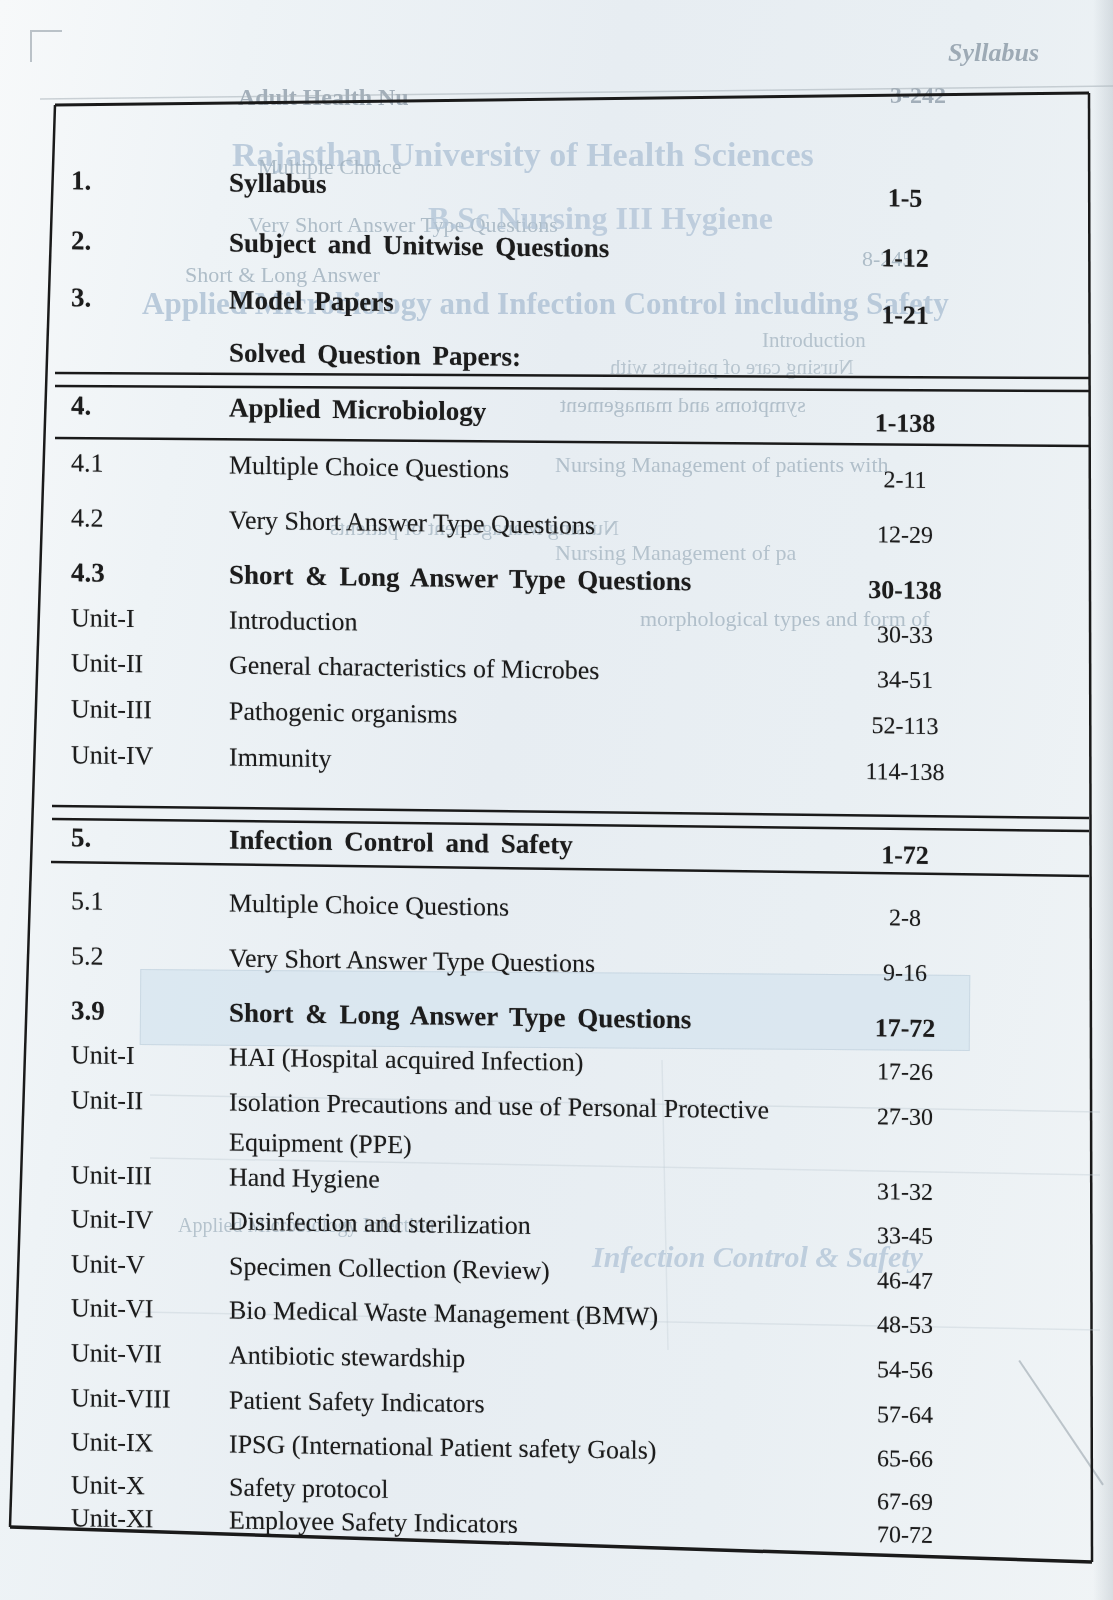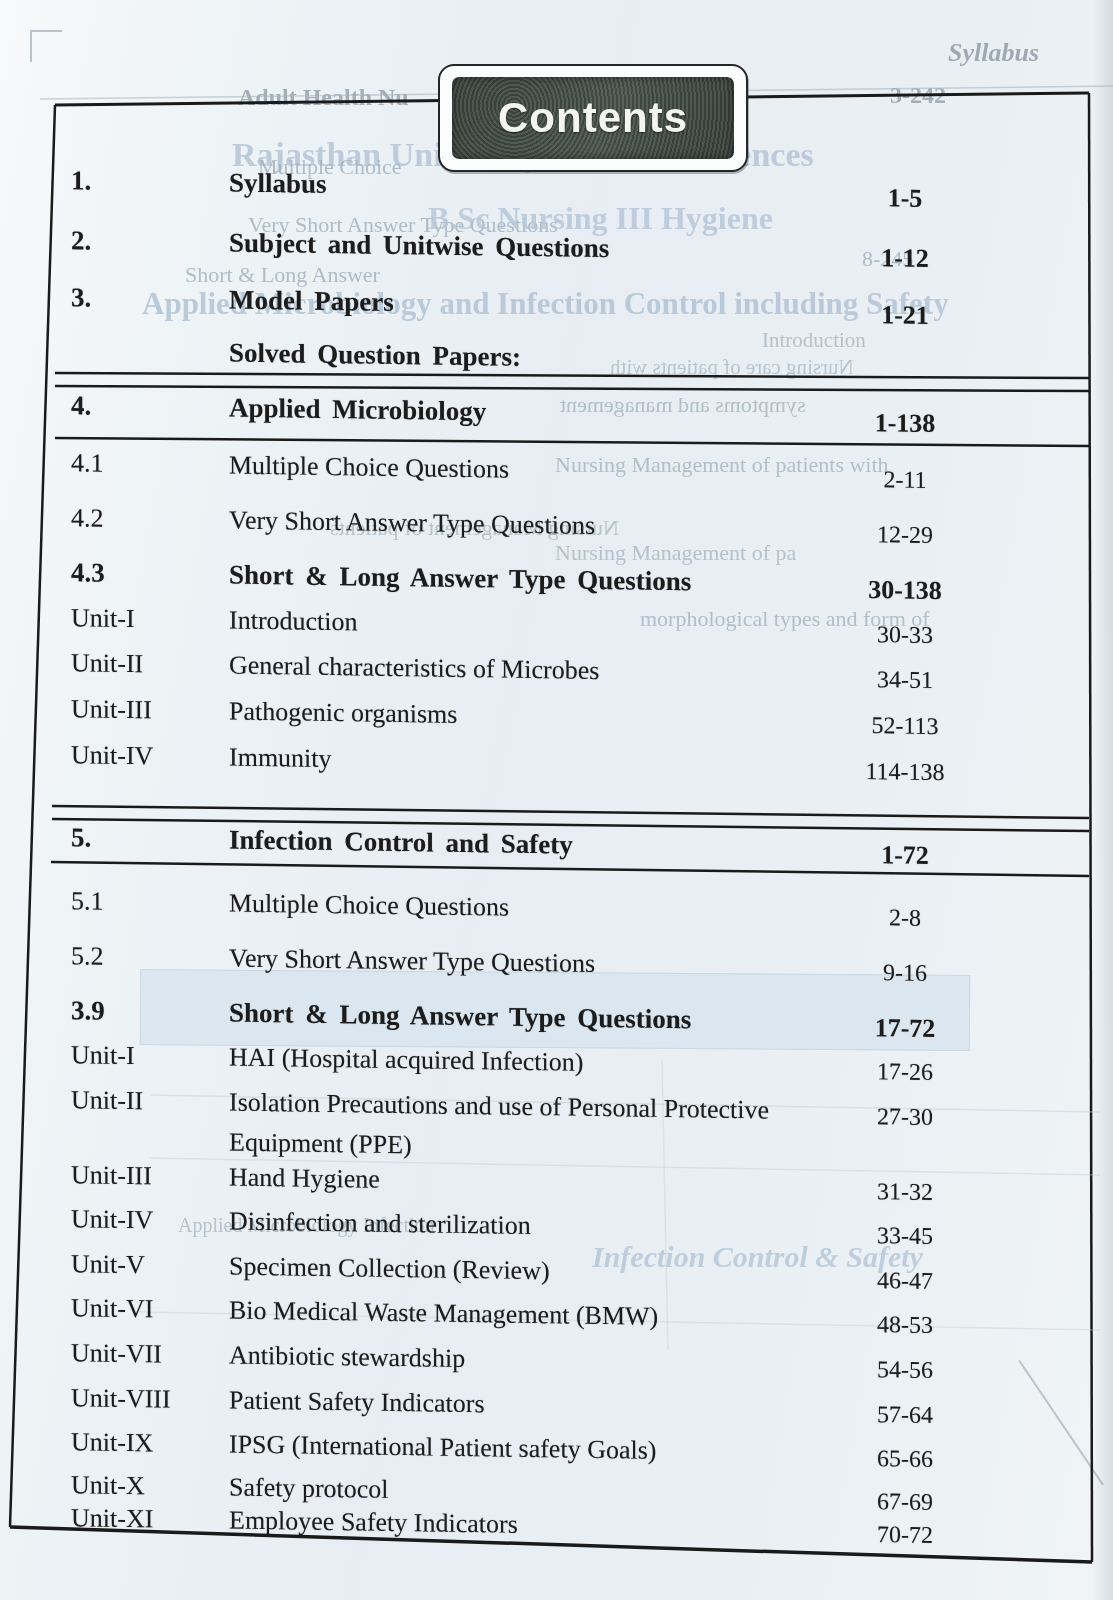--- a/index.html
+++ b/index.html
@@ -110,25 +110,20 @@
     <line x1="52" y1="806" x2="1089" y2="818" stroke="#1a1a1a" stroke-width="2.5"></line>
     <line x1="52" y1="819" x2="1089" y2="831" stroke="#1a1a1a" stroke-width="2.5"></line>
     <line x1="51" y1="862" x2="1089" y2="876" stroke="#1a1a1a" stroke-width="2.5"></line>
 
     <line x1="150" y1="1095" x2="1100" y2="1112" stroke="#c3ced6" stroke-width="1.5" opacity="0.45"></line>
     <line x1="150" y1="1158" x2="1100" y2="1175" stroke="#c3ced6" stroke-width="1.5" opacity="0.4"></line>
     <line x1="140" y1="1312" x2="1100" y2="1330" stroke="#c3ced6" stroke-width="1.5" opacity="0.4"></line>
     <line x1="662" y1="1060" x2="668" y2="1350" stroke="#c3ced6" stroke-width="1.5" opacity="0.35"></line>
   </svg>
 
-  <div class="badge-outer">
-    <div class="badge-inner">
-      <span>Contents</span>
-    </div>
-  </div>
 
   <div class="toc">
 
     <div class="row main" style="top:65px">
         <span class="lbl">1.</span>
         <span class="ttl">Syllabus</span>
         <span class="pgs">1-5</span>
       </div>
     <div class="row main" style="top:125px">
         <span class="lbl">2.</span>

